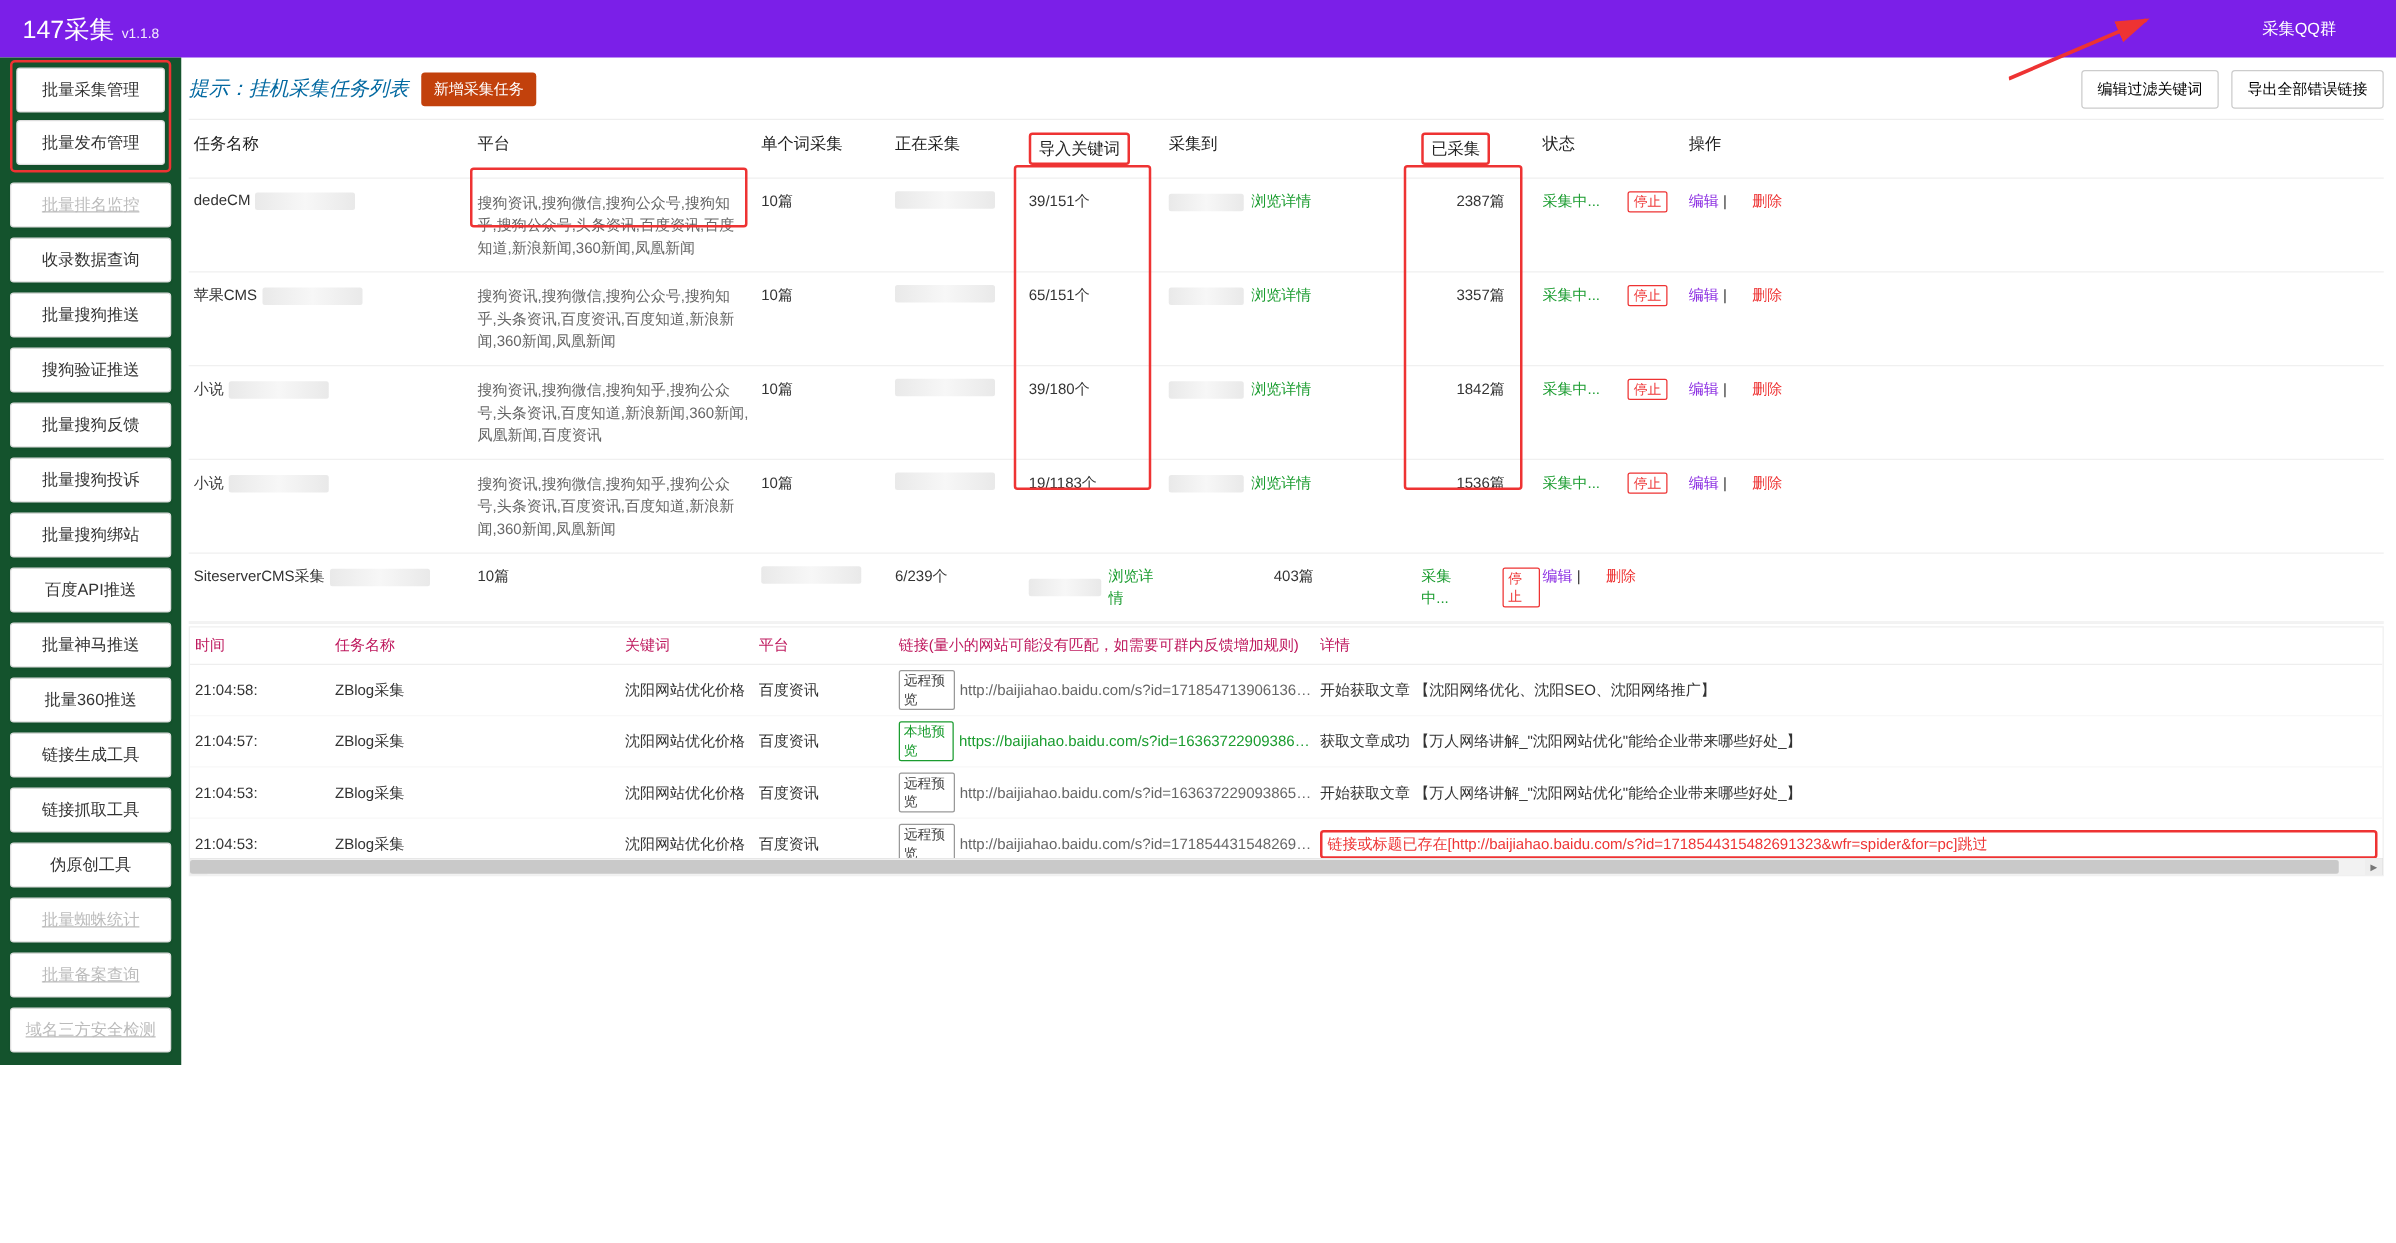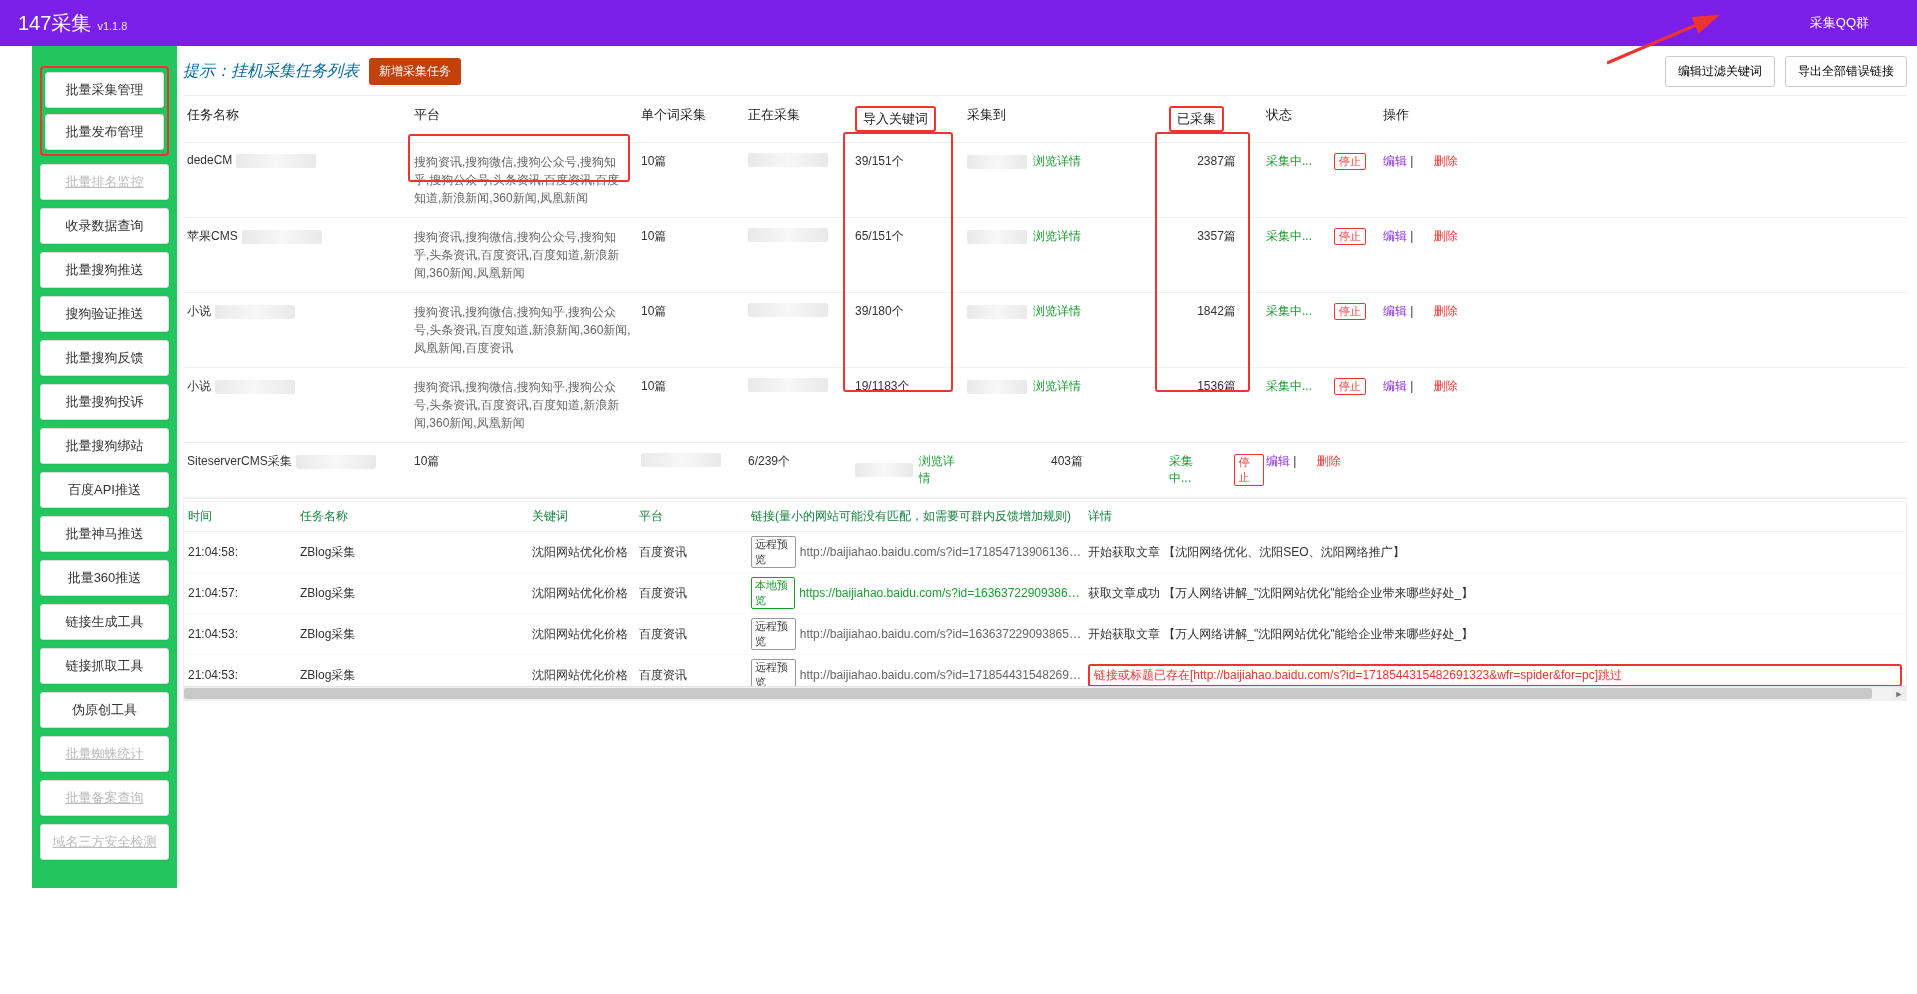--- a/index.html
+++ b/index.html
@@ -15,24 +15,23 @@
   justify-content: space-between;
 }
 .header .brand { font-size: 20px; font-weight: 500; display: flex; align-items: baseline; }
 .header .brand .ver { font-size: 11px; margin-left: 6px; opacity: .9; }
 .header .qq-link { font-size: 13px; padding-right: 30px; }
 
 .layout { display: flex; }
 
 .sidebar {
   width: 145px;
-  padding: 20px 8px;
-  background: #22c55e;
+  padding: 2px 8px;
+  background: #14532d;
   flex-shrink: 0;
-  margin-left: 32px;
 }
 .sidebar .hl-box {
   border: 2px solid #e33;
   border-radius: 4px;
   padding: 4px 3px;
   margin-bottom: 8px;
 }
 .sidebar button.navbtn {
   display: block;
   width: 100%;
@@ -135,21 +134,21 @@
   border: 1px solid #f0f0f0;
 }
 .logs .lhead, .logs .lrow {
   display: grid;
   grid-template-columns: 110px 230px 105px 110px 335px 1fr;
   padding: 4px 4px;
   font-size: 12px;
   align-items: center;
   column-gap: 2px;
 }
-.logs .lhead { color: #15803d; font-size: 12px; border-bottom: 1px solid #eee; padding: 6px 4px; }
+.logs .lhead { color: #be185d; font-size: 12px; border-bottom: 1px solid #eee; padding: 6px 4px; }
 .logs .lbody { overflow-y: scroll; height: 168px; }
 .logs .lrow { border-bottom: 1px solid #f8f8f8; }
 .logs .tagbtn {
   display: inline-block;
   border: 1px solid #999;
   border-radius: 2px;
   font-size: 11px;
   padding: 0 3px;
   margin-right: 4px;
   color: #444;

